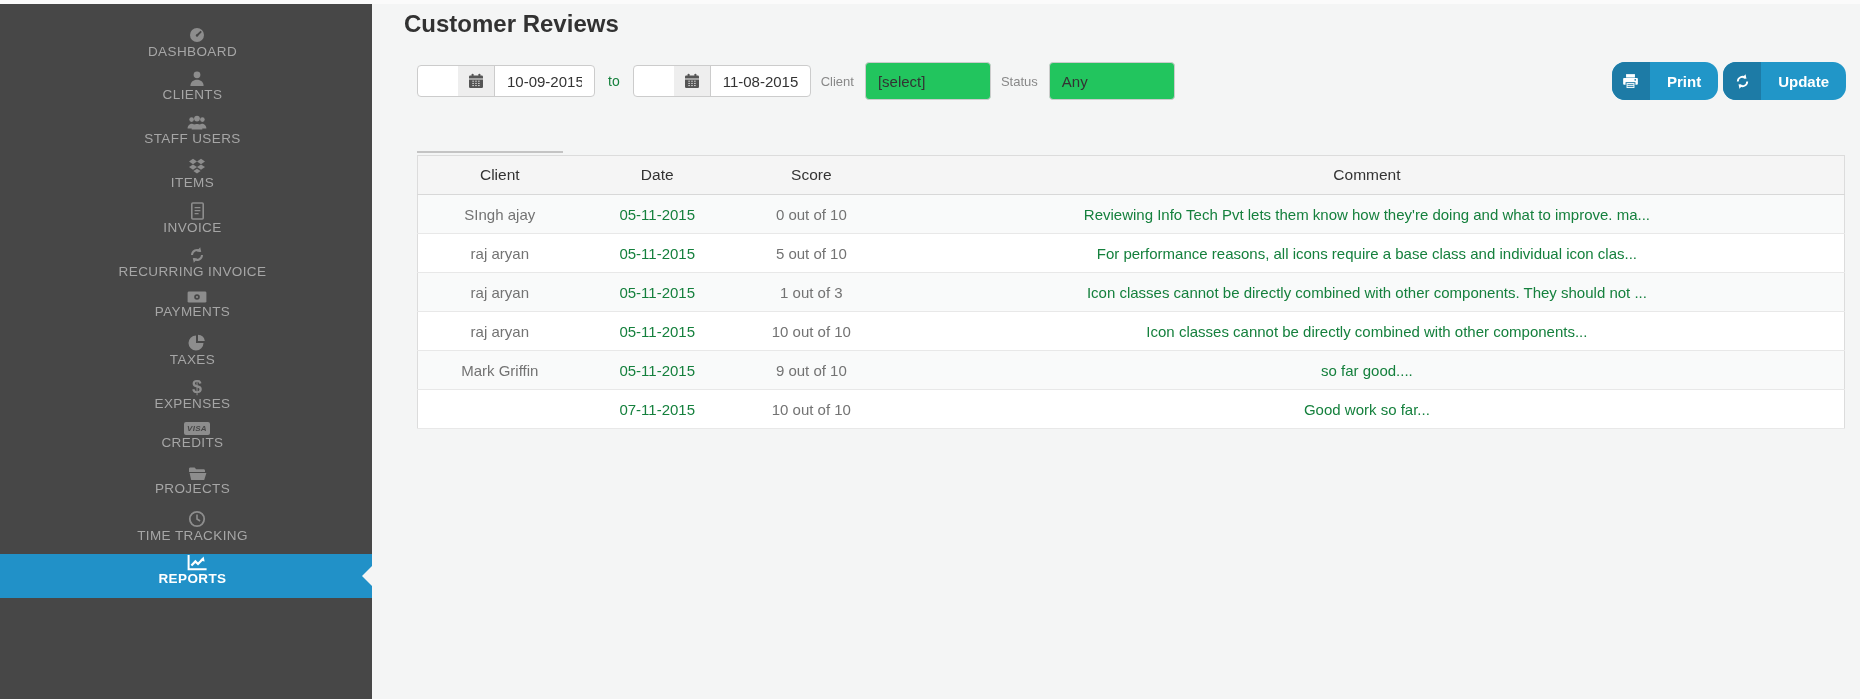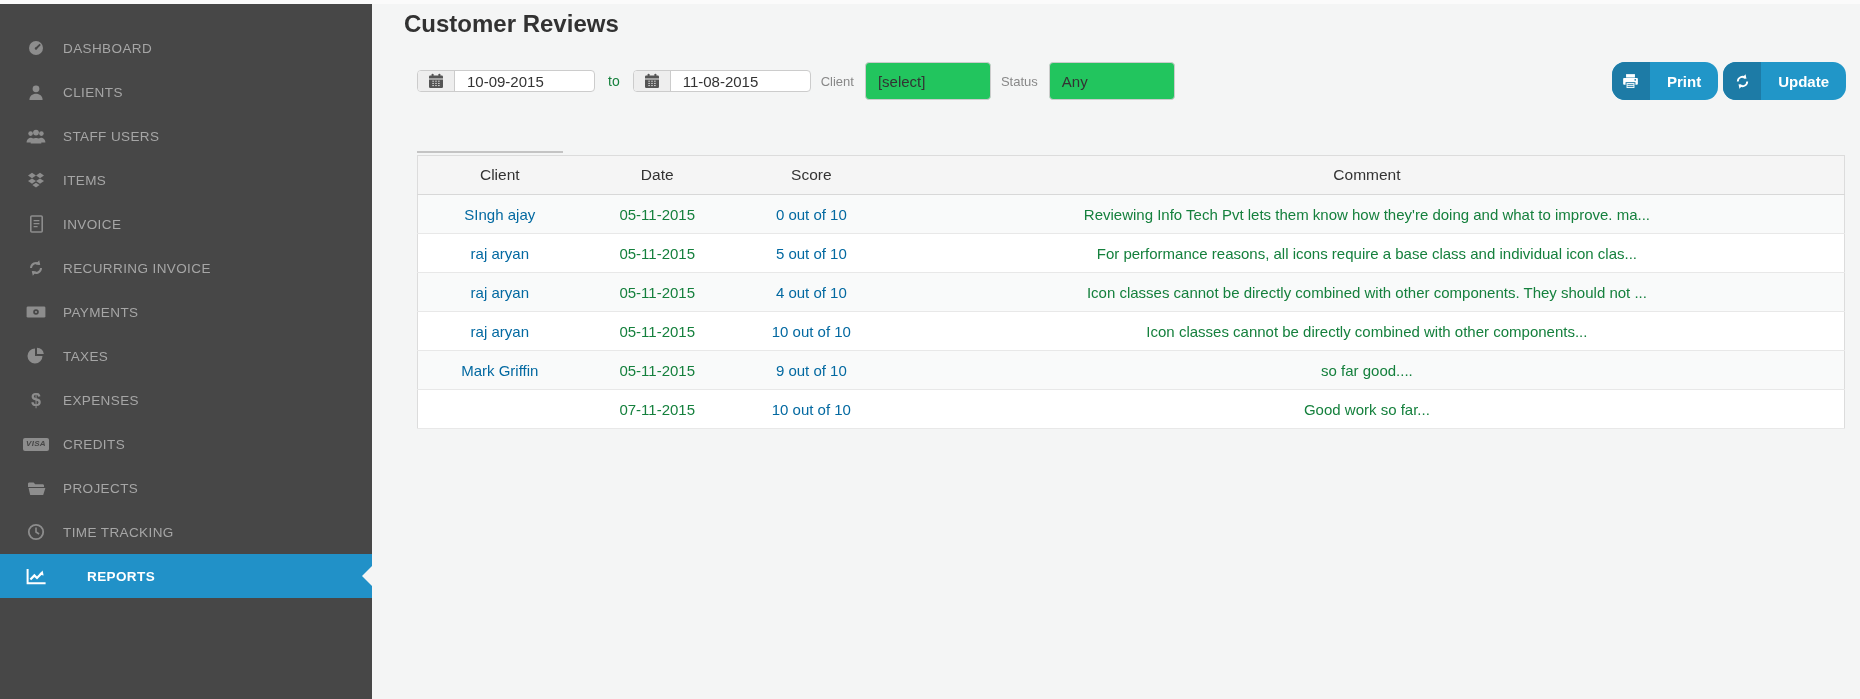--- a/index.html
+++ b/index.html
@@ -6,68 +6,68 @@
   body{
     width:1860px;height:699px;position:relative;overflow:hidden;
     background:#f4f5f5;font-family:"Liberation Sans",sans-serif;
     -webkit-font-smoothing:antialiased;
   }
   .topstrip{position:absolute;top:0;left:0;right:0;height:4px;background:#fbfbfb;}
 
   
   .sidebar{position:absolute;top:4px;left:0;width:372px;bottom:0;background:#474747;}
   .nav{padding-top:22px;}
-  .nav-item{position:relative;height:44px;display:flex;align-items:center;cursor:pointer;}
+  .nav-item{position:relative;height:44px;display:flex;align-items:center;cursor:pointer;flex-direction:column;}
   .nav-item .icon{
     width:28px;margin-left:22px;display:flex;align-items:center;justify-content:center;
     color:#8d8d8d;font-size:16px;line-height:1;flex:none;
   }
   .nav-item .icon svg{display:block;}
   .nav-label{margin-left:13px;font-size:13.5px;letter-spacing:.4px;color:#a6a6a6;white-space:nowrap;}
-  .nav-item.active{background:#2191c8;gap:24px;}
+  .nav-item.active{background:#2191c8;}
   .nav-item.active .nav-label{color:#ffffff;font-weight:700;}
   .nav-item.active .icon{color:#ffffff;}
   .notch{
     position:absolute;right:0;top:50%;margin-top:-10px;width:0;height:0;
     border-top:10px solid transparent;border-bottom:10px solid transparent;
     border-right:10px solid #f4f5f5;
   }
   .visa-badge{
     background:#8d8d8d;color:#474747;font-size:8px;font-weight:700;font-style:italic;
     padding:2.5px 3px;border-radius:2px;letter-spacing:.3px;
   }
   .dollar-glyph{font-size:18px;font-weight:600;}
 
   
   .main{position:absolute;left:372px;top:4px;right:0;bottom:0;}
   .page-title{position:absolute;left:32px;top:6px;font-size:24px;font-weight:700;color:#323232;}
 
   .filter-bar{position:absolute;left:45px;top:57px;right:14px;height:40px;display:flex;align-items:center;}
-  .input-group{display:flex;height:22px;border:1px solid #cccccc;border-radius:4px;overflow:hidden;background:#ffffff;width:178px;box-sizing:border-box;flex:none;}
+  .input-group{display:flex;height:32px;border:1px solid #cccccc;border-radius:4px;overflow:hidden;background:#ffffff;width:178px;box-sizing:border-box;flex:none;padding-left:40px;}
   .addon{width:36px;background:#eeeeee;border-right:1px solid #cccccc;display:flex;align-items:center;justify-content:center;color:#555555;flex:none;}
   .input-group input{border:none;outline:none;padding:0 12px;font-size:15px;color:#333333;width:100%;font-family:inherit;background:transparent;}
   .to-label{margin:0 13px;color:#15803d;font-size:14px;}
   .field-label{color:#888888;font-size:13px;margin:0 11px 0 10px;}
   .select-box{width:126px;height:38px;box-sizing:border-box;border:1px solid #cccccc;border-radius:4px;background:#22c55e;display:flex;align-items:center;padding:0 12px;font-size:15px;color:#333333;cursor:pointer;flex:none;}
   .spacer{flex:1;}
   .btn{display:flex;height:38px;border-radius:13px;overflow:hidden;color:#ffffff;font-size:15px;cursor:pointer;background:#2196c8;flex:none;margin-left:5px;}
   .btn .seg{width:38px;background:#1d7ba6;display:flex;align-items:center;justify-content:center;flex:none;}
   .btn .lbl{padding:0 17px;display:flex;align-items:center;font-weight:600;}
 
   
   .table-wrap{position:absolute;left:45px;top:151px;width:1428px;}
   .sort-bar{position:absolute;top:-4px;left:0;width:146px;height:2px;background:#c4c4c4;}
   table{width:100%;border-collapse:collapse;background:#ffffff;border:1px solid #dcdcdc;}
   thead th{
     background:#f5f5f5;height:36px;font-weight:400;font-size:15.5px;color:#333333;
     border-bottom:1px solid #d8d8d8;text-align:center;cursor:pointer;
   }
   tbody td{height:36px;text-align:center;font-size:15px;color:#15803d;border-bottom:1px solid #e8e8e8;}
   tbody tr:nth-child(odd){background:#f9fafa;}
-  td.link{color:#0369a1;cursor:pointer;}
+  td.link{color:#737373;cursor:pointer;}
   th:nth-child(1),td:nth-child(1){width:11.5%;}
   th:nth-child(2),td:nth-child(2){width:10.6%;}
   th:nth-child(3),td:nth-child(3){width:11.0%;}
 </style>
 </head>
 <body>
 
 <div class="topstrip"></div>
 
 <div class="sidebar">
@@ -281,21 +281,21 @@
           </tr>
           <tr>
             <td class="link">raj aryan</td>
             <td>05-11-2015</td>
             <td class="link">5 out of 10</td>
             <td>For performance reasons, all icons require a base class and individual icon clas...</td>
           </tr>
           <tr>
             <td class="link">raj aryan</td>
             <td>05-11-2015</td>
-            <td class="link">4 out of 10</td>
+            <td class="link">1 out of 3</td>
             <td>Icon classes cannot be directly combined with other components. They should not ...</td>
           </tr>
           <tr>
             <td class="link">raj aryan</td>
             <td>05-11-2015</td>
             <td class="link">10 out of 10</td>
             <td>Icon classes cannot be directly combined with other components...</td>
           </tr>
           <tr>
             <td class="link">Mark Griffin</td>

